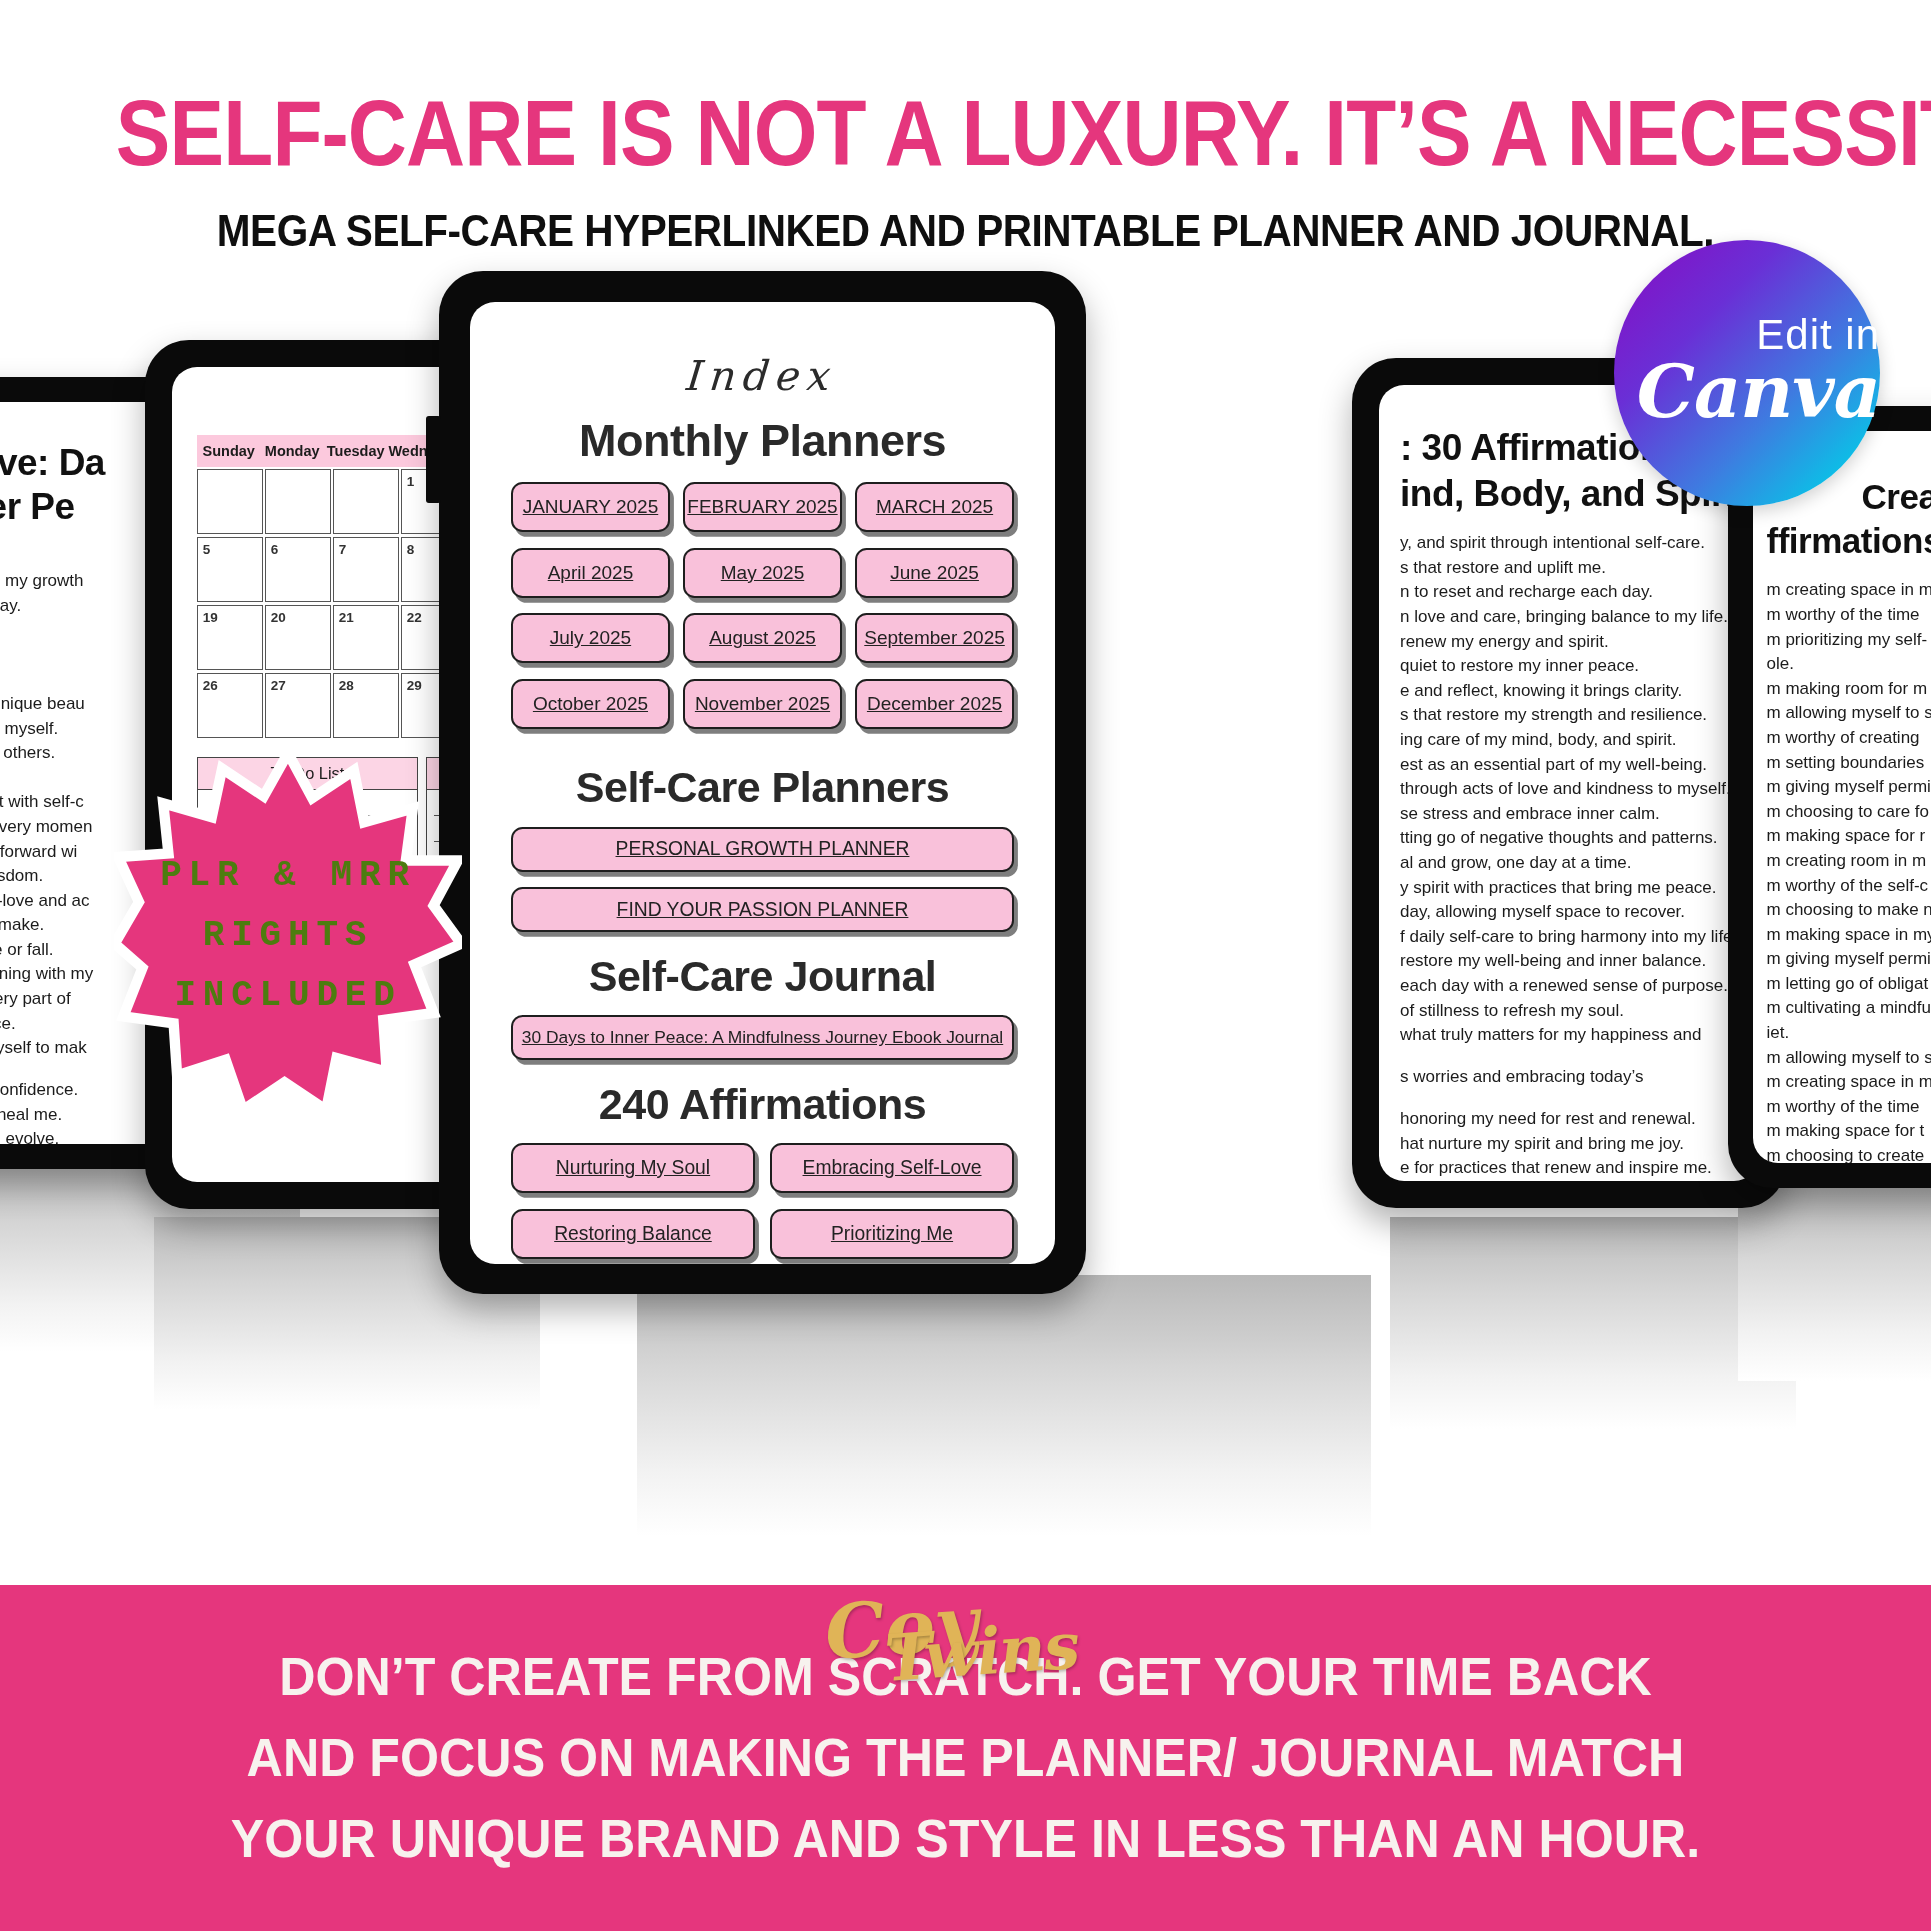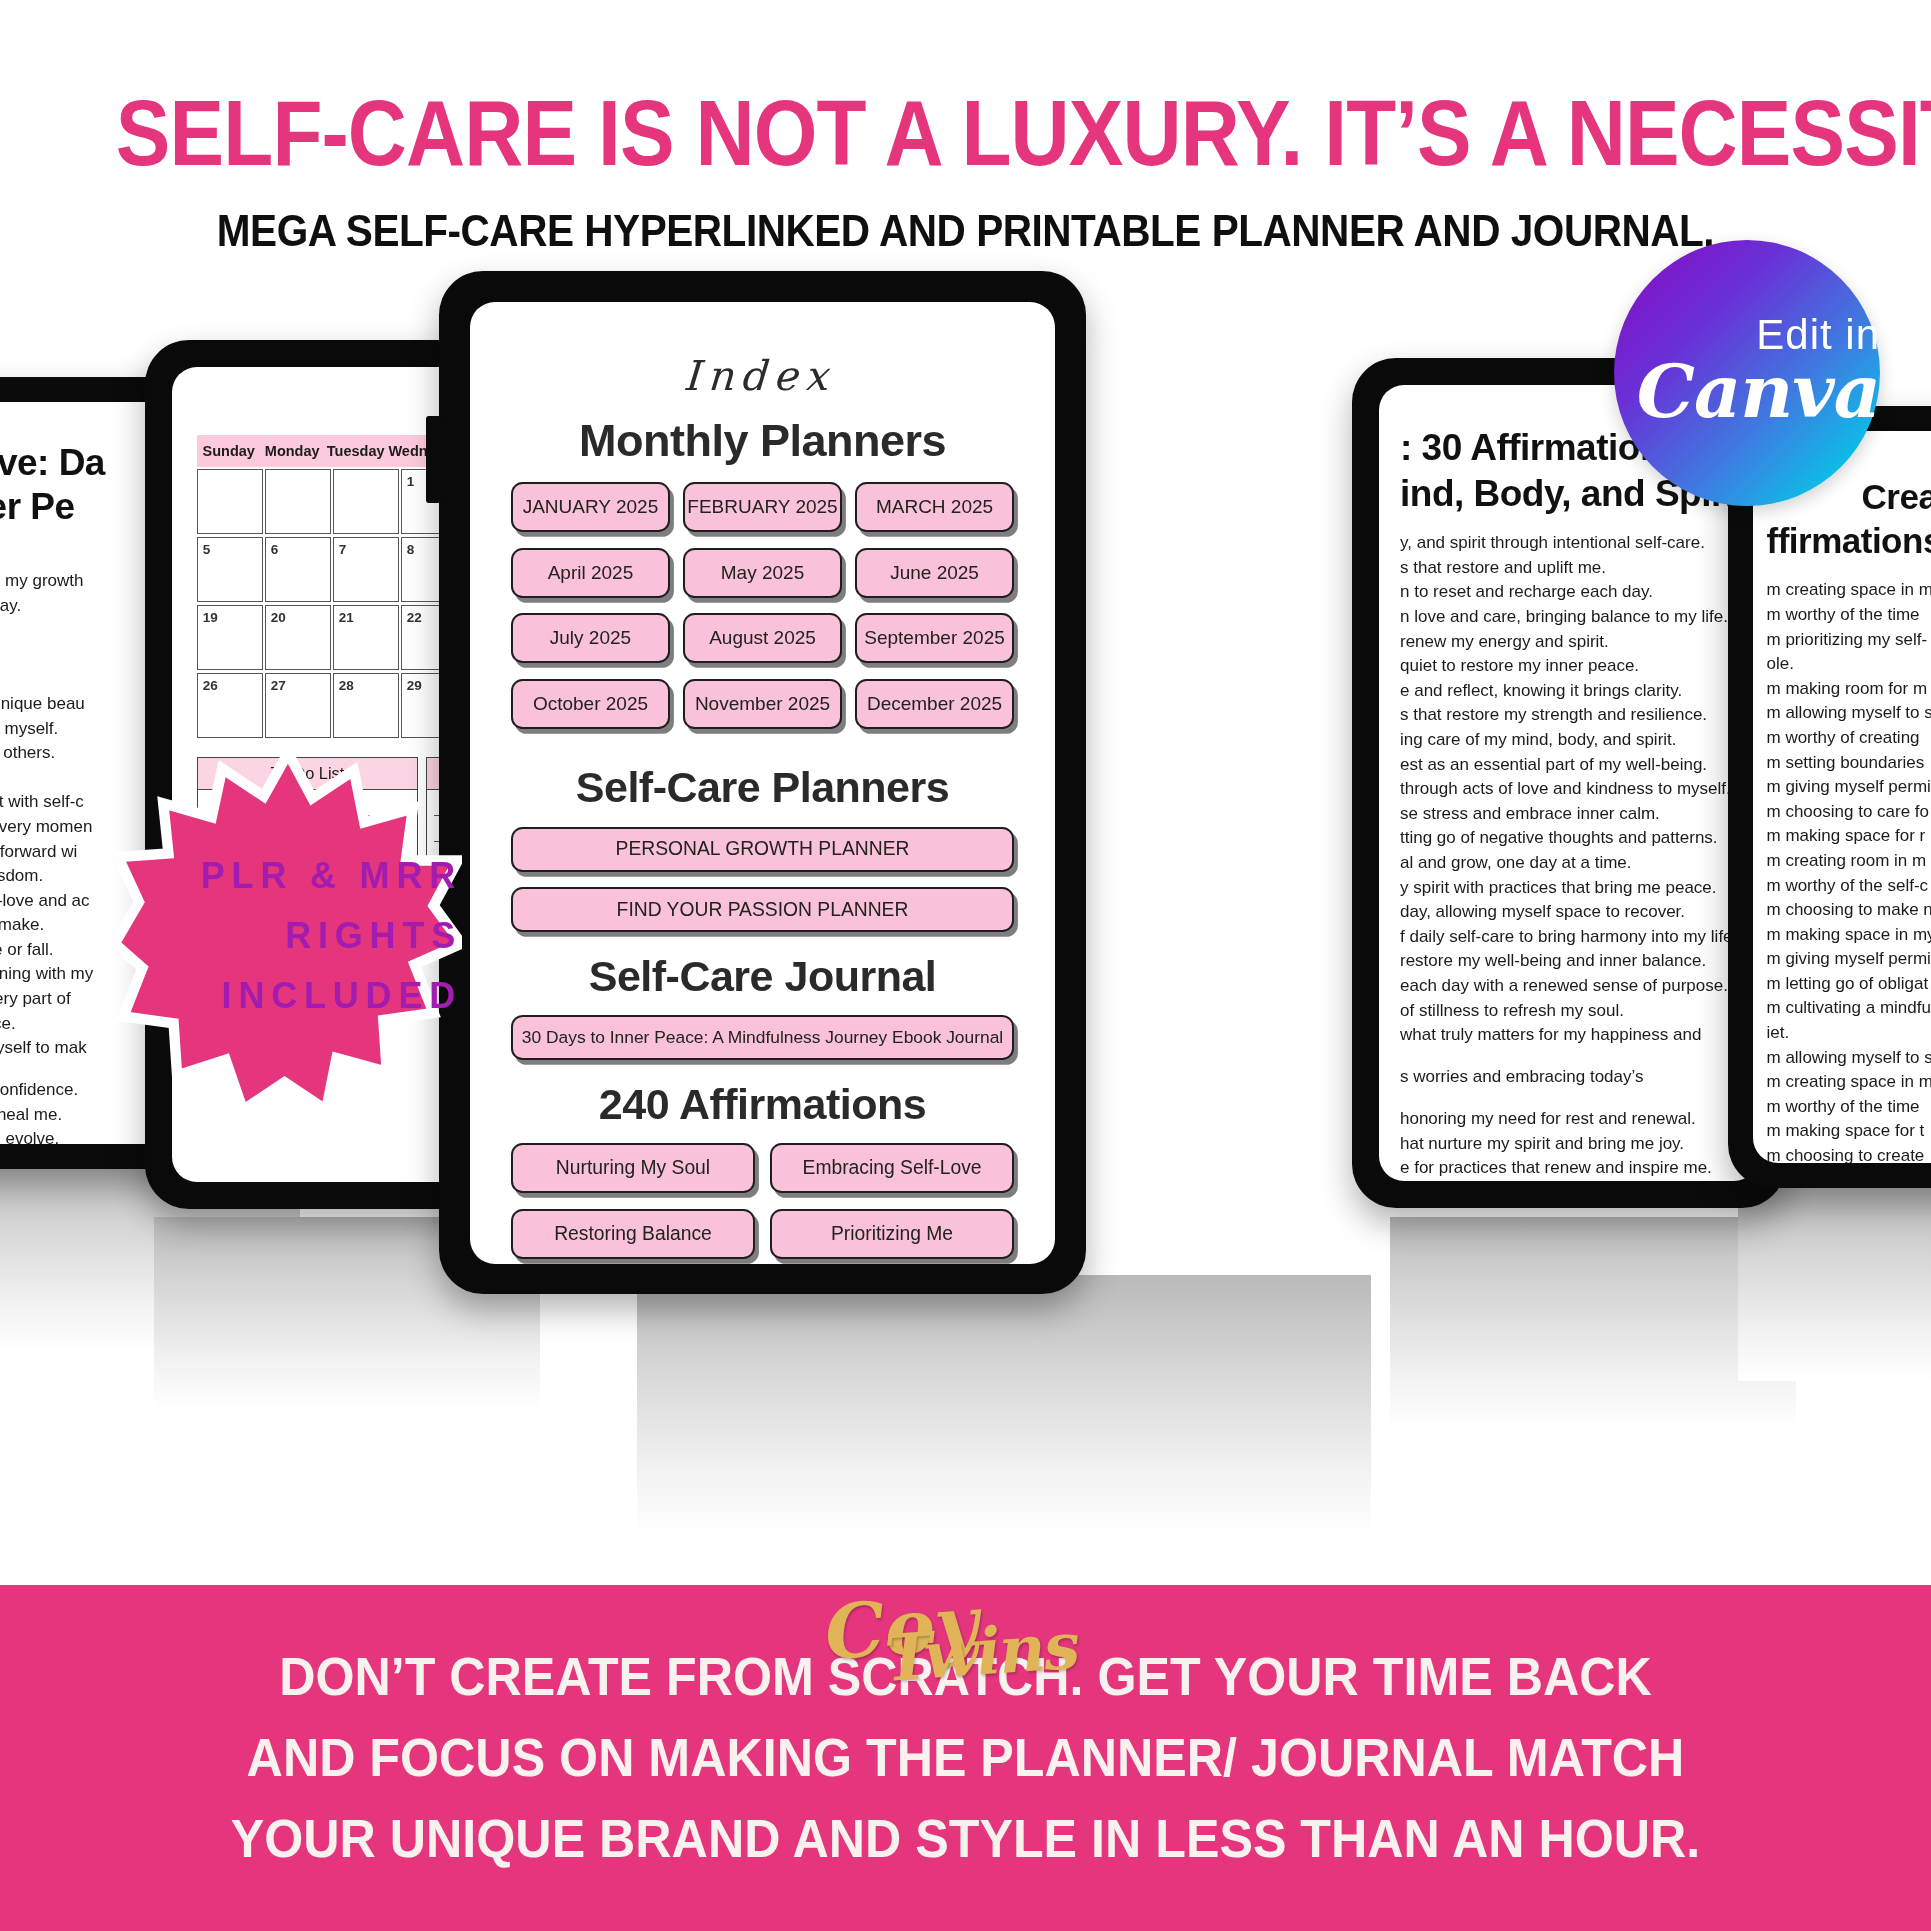--- a/index.html
+++ b/index.html
@@ -60,21 +60,21 @@
     font-weight:bold;font-size:45px;line-height:52px;color:#2a2a2a;
     letter-spacing:-0.5px;margin:15.4px 0 15.4px 0;
   }
   .ix-h.small{font-size:43px;margin:17.4px 0 13.5px 0;}
   .grid3{display:flex;flex-wrap:wrap;justify-content:space-between;}
   .grid2{display:flex;flex-wrap:wrap;justify-content:space-between;}
   .pbtn{
     background:#f9c1da;border:2.4px solid #1e1e1e;border-radius:11.6px;
     box-shadow:3.9px 4.8px 0 rgba(20,20,20,.55);
     display:flex;align-items:center;justify-content:center;
-    color:#222;box-sizing:border-box;overflow:hidden;white-space:nowrap;
+    color:#222;box-sizing:border-box;overflow:hidden;white-space:nowrap;text-decoration:underline;
   }
   .grid3 .pbtn{width:31.6%;height:50px;margin-bottom:15.4px;font-size:19px;}
   .grid2 .pbtn{width:48.5%;height:50px;margin-bottom:15.4px;font-size:19.3px;}
   .wide .pbtn{width:100%;height:45px;margin-bottom:15.4px;font-size:19.3px;}
   .tiny{font-size:17.4px !important;}
 
   
   .cal{position:absolute;left:0;top:0;width:100%;height:100%;padding:68px 25px 0 25px;box-sizing:border-box;}
   .cal-row{display:flex;font-weight:bold;}
   .cal-hd{flex:1;background:#fcc9dd;border:1px solid #fcc9dd;text-align:center;
@@ -93,22 +93,22 @@
     background:linear-gradient(135deg,#7d18c9 0%,#7d18c9 12%,#6a2fd6 32%,#3f7ae0 62%,#00cfe8 92%,#00d9ef 100%);
     color:#fff;text-align:right;box-shadow:0 5.8px 17.4px rgba(0,0,0,.18);
   }
   .canva .e{position:absolute;left:0;top:71px;width:100%;font-size:42px;font-weight:400;letter-spacing:1px;}
   .canva .c{position:absolute;left:0;top:108px;width:100%;
      font-family:"DejaVu Serif",serif;font-style:italic;font-weight:bold;font-size:73px;letter-spacing:-1px;}
 
   
   .burst{position:absolute;left:114px;top:1101px;width:348px;height:357px;}
   .burst .shape{position:absolute;left:0;top:0;width:100%;height:100%;}
-  .burst .txt{position:absolute;left:0;top:93px;width:100%;text-align:right;
-    font-family:Liberation Sans, sans-serif;font-weight:bold;color:#a21caf;
+  .burst .txt{position:absolute;left:0;top:93px;width:100%;text-align:center;
+    font-family:Liberation Mono, monospace;font-weight:bold;color:#4d7c0f;
     font-size:36px;line-height:60px;letter-spacing:6.8px;}
 
   
   .sig{position:absolute;left:826px;top:1284px;width:261px;height:135px;
        font-family:"DejaVu Serif",serif;font-style:italic;font-weight:bold;
        font-size:62px;color:#e0b457;text-shadow:1px 1.9px 2.9px rgba(0,0,0,.25);
        transform:rotate(-4deg);}
   .sig .c1{position:absolute;left:0;top:5.8px;font-size:75px;}
   .sig .c2{position:absolute;left:58px;top:42px;font-size:64px;letter-spacing:-1.9px;}
 

